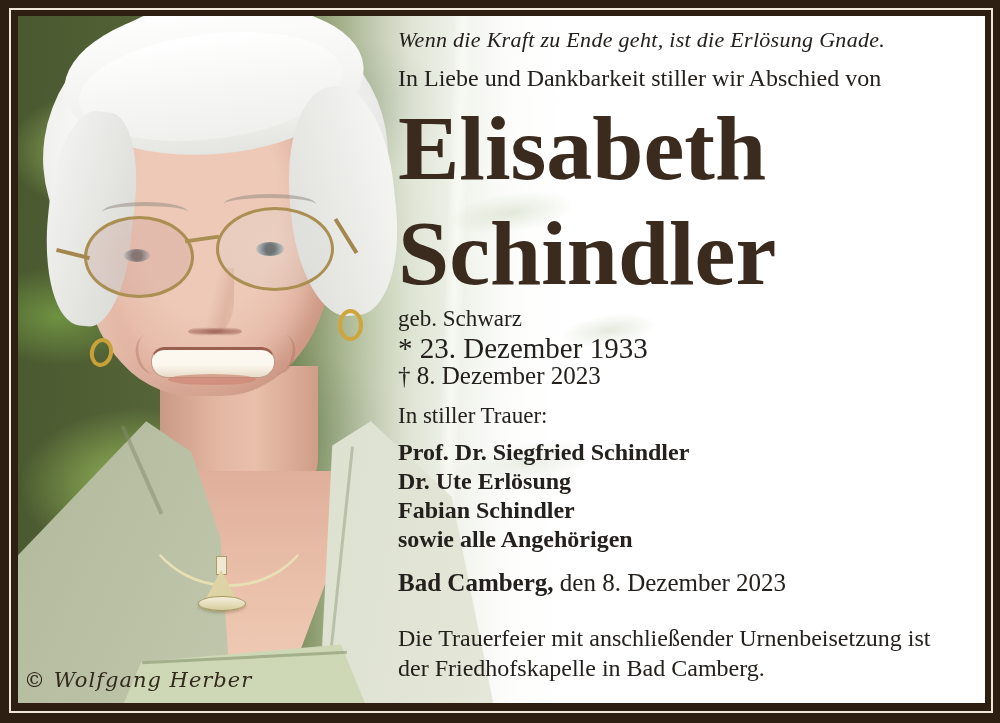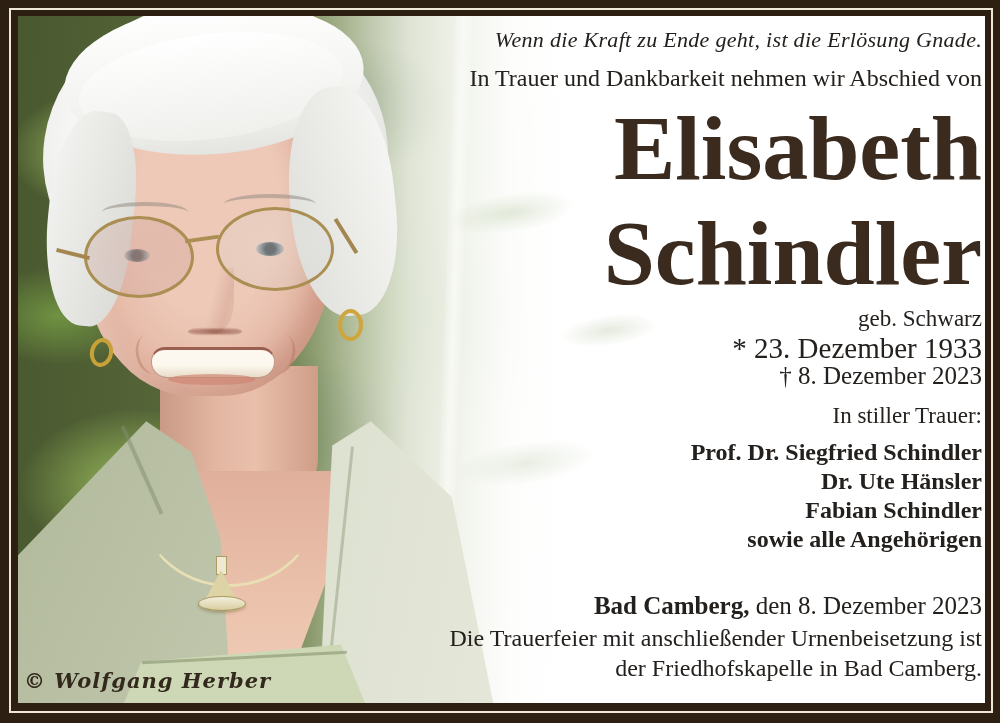--- a/index.html
+++ b/index.html
@@ -91,38 +91,38 @@
   .top-edge{left:124px;top:640px;width:205px;height:3px;background:rgba(120,135,95,.5);transform:rotate(-3deg);z-index:8;}
 
   .necklace{left:120px;top:398px;width:178px;height:168px;border:2px solid transparent;
     border-bottom:3px solid #e8dfb4;border-radius:50%;z-index:9;}
   .bail{left:198px;top:540px;width:9px;height:17px;background:#efe8d2;border:1px solid #ab9c63;z-index:9;}
   .cone{left:186px;top:554px;width:0;height:0;border-left:17px solid transparent;border-right:17px solid transparent;
     border-bottom:32px solid #ded3a4;z-index:9;}
   .pend-base{left:180px;top:580px;width:46px;height:13px;border-radius:50%;border:1px solid #a99b62;z-index:9;
     background:linear-gradient(180deg,#f4efdc,#d8cda0);box-shadow:0 2px 3px rgba(120,100,60,.4);}
 
-  .credit{left:6px;top:652px;z-index:12;font-style:italic;font-weight:700;font-size:21px;letter-spacing:1px;
+  .credit{left:6px;top:652px;z-index:12;font-style:italic;font-weight:400;font-size:21px;letter-spacing:1px;
     color:#33281c;font-family:"DejaVu Serif","Liberation Serif",serif;}
 
   
-  .textcol{position:absolute;left:368px;top:0;width:596px;height:100%;z-index:20;text-align:right;color:var(--body-text,#24201d);}
+  .textcol{position:absolute;left:380px;top:0;width:596px;height:100%;z-index:20;text-align:left;color:var(--body-text,#24201d);}
   .textcol>div{position:absolute;width:100%;left:0;line-height:1.08;}
   .quote{top:12px;font-size:22px;font-style:italic;letter-spacing:.3px;}
   .intro{top:50px;font-size:24px;}
   .name{font-size:92px;font-weight:bold;color:var(--name-text,#3a2b1e);line-height:1;}
   .name1{top:83px;}
   .name2{top:188px;}
   .maiden{top:291px;font-size:23px;}
   .birth{top:317px;font-size:29px;}
   .death{top:346px;font-size:25px;}
   .trauer{top:388px;font-size:23px;}
   .mourners{top:422px;font-size:24px;font-weight:bold;}
   .mourners div{line-height:29px;}
-  .place{top:553px;font-size:25px;margin-top:23px;}
+  .place{top:553px;font-size:25px;}
   .funeral{top:587px;font-size:24px;margin-top:21px;}
   .funeral div{line-height:29.5px;}
 </style>
 </head>
 <body>
 
 <div class="card">
   <div class="pinstripe"></div>
   <div class="content">
 
@@ -170,30 +170,30 @@
       <div class="crease-l"></div>
       <div class="crease-r"></div>
       <div class="ear-l"></div>
       <div class="ear-r"></div>
 
       <div class="credit">© Wolfgang Herber</div>
     </div>
 
     <div class="textcol">
       <div class="quote">Wenn die Kraft zu Ende geht, ist die Erlösung Gnade.</div>
-      <div class="intro">In Trauer und Dankbarkeit nehmen wir Abschied von</div>
+      <div class="intro">In Liebe und Dankbarkeit stiller wir Abschied von</div>
       <div class="name name2">Schindler</div>
       <div class="name name1">Elisabeth</div>
       <div class="maiden">geb. Schwarz</div>
       <div class="birth">* 23. Dezember 1933</div>
       <div class="death">† 8. Dezember 2023</div>
       <div class="trauer">In stiller Trauer:</div>
       <div class="mourners">
         <div>Prof. Dr. Siegfried Schindler</div>
-        <div>Dr. Ute Hänsler</div>
+        <div>Dr. Ute Erlösung</div>
         <div>Fabian Schindler</div>
         <div>sowie alle Angehörigen</div>
       </div>
       <div class="place"><b>Bad Camberg,</b><span> den 8. Dezember 2023</span></div>
       <div class="funeral">
         <div>Die Trauerfeier mit anschließender Urnenbeisetzung ist</div>
         <div>der Friedhofskapelle in Bad Camberg.</div>
       </div>
     </div>
 

